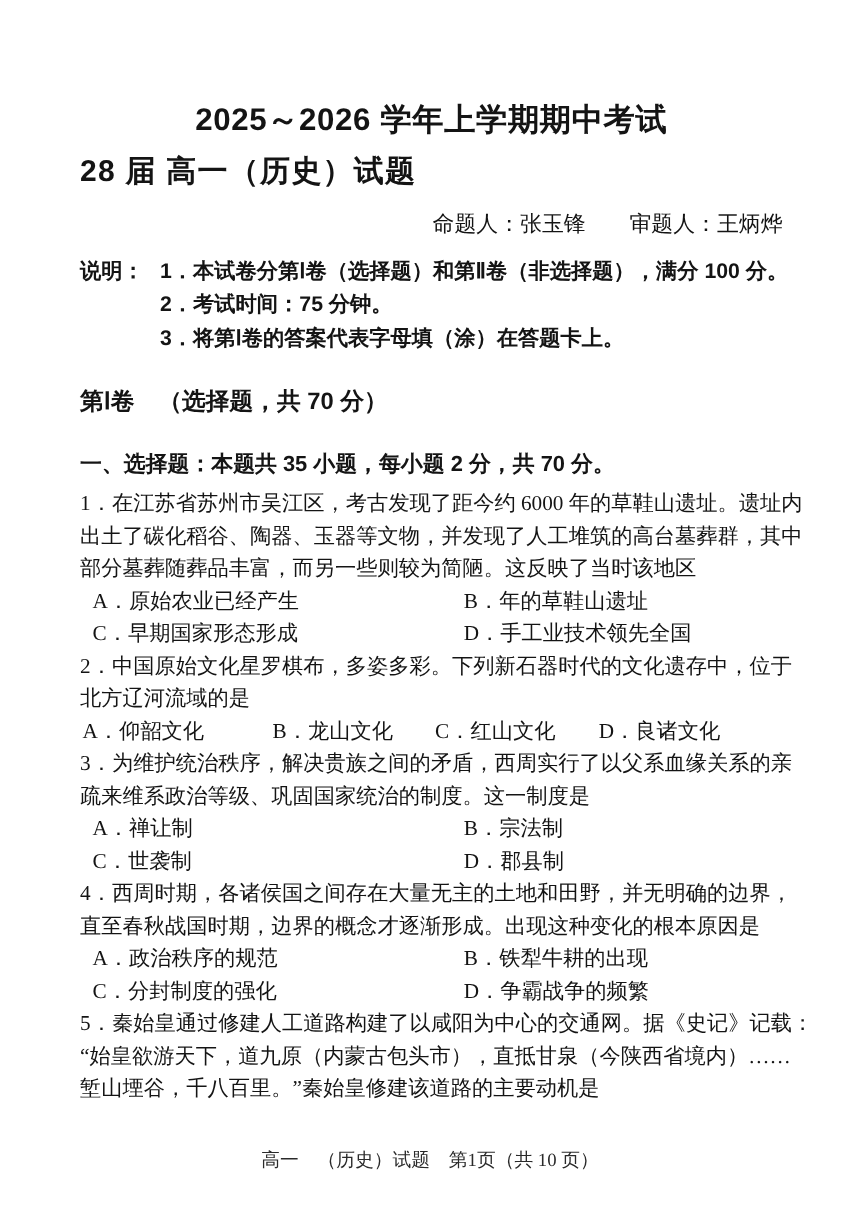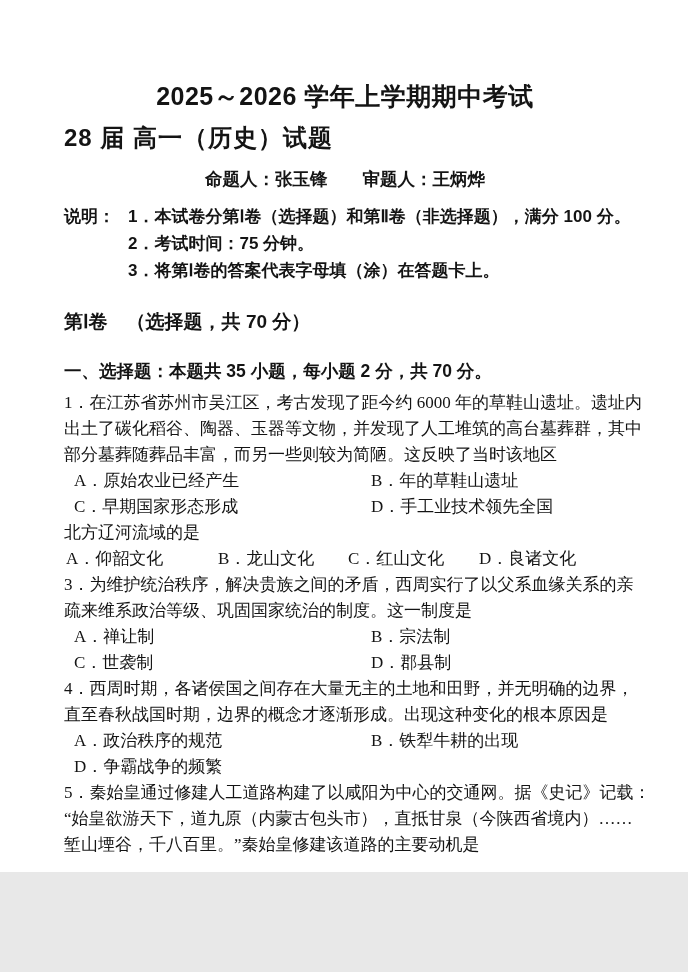--- a/index.html
+++ b/index.html
@@ -1,35 +1,35 @@
 <!DOCTYPE html>
 <html><head>
 <meta charset="utf-8">
 <style>
   html,body { margin:0; padding:0; background:#e8e8e8; }
   .page {
-    width:688px; height:872px; margin:0 auto; background:#ffffff;
+    width:688px; height:972px; margin:0 auto; background:#ffffff;
     position:relative; overflow:hidden; color:#141414;
     font-family:"Liberation Serif", serif;
   }
   .content { padding:0 62px 0 64px; }
 
   .title {
     margin:0; padding-top:80px; text-align:center;
     font-family:"Liberation Sans", sans-serif; font-weight:700;
     font-size:25px; line-height:32px; letter-spacing:0.5px;
   }
   .subtitle {
     margin:10px 0 0 0; text-align:left;
     font-family:"Liberation Sans", sans-serif; font-weight:700;
     font-size:24px; line-height:31px; letter-spacing:1px;
   }
   .authors {
-    margin-top:15px; text-align:center;
-    font-family:"Liberation Sans", sans-serif; font-weight:700;
+    margin-top:15px; text-align:right;
+    font-family:"Liberation Sans", sans-serif; font-weight:400;
     font-size:17.5px; line-height:22px;
   }
 
   .notes {
     margin-top:13px; display:flex; align-items:flex-start;
     font-family:Liberation Sans, sans-serif; font-weight:700;
     font-size:17px; line-height:27px;
   }
   .notes-label { flex:0 0 64px; white-space:nowrap; }
   .notes-items { flex:1; }
@@ -93,20 +93,21 @@
           <span>A．原始农业已经产生</span>
           <span>B．年的草鞋山遗址</span>
         </div>
         <div class="opt2">
           <span>C．早期国家形态形成</span>
           <span>D．手工业技术领先全国</span>
         </div>
       </div>
 
       <div class="question">
+        <div class="qline">2．中国原始文化星罗棋布，多姿多彩。下列新石器时代的文化遗存中，位于</div>
         <div class="qline">北方辽河流域的是</div>
         <div class="opt4">
           <span>A．仰韶文化</span>
           <span>B．龙山文化</span>
           <span>C．红山文化</span>
           <span>D．良诸文化</span>
         </div>
       </div>
 
       <div class="question">
@@ -123,20 +124,21 @@
       </div>
 
       <div class="question">
         <div class="qline">4．西周时期，各诸侯国之间存在大量无主的土地和田野，并无明确的边界，</div>
         <div class="qline">直至春秋战国时期，边界的概念才逐渐形成。出现这种变化的根本原因是</div>
         <div class="opt2">
           <span>A．政治秩序的规范</span>
           <span>B．铁犁牛耕的出现</span>
         </div>
         <div class="opt2">
+          <span>C．分封制度的强化</span>
           <span>D．争霸战争的频繁</span>
         </div>
       </div>
 
       <div class="question">
         <div class="qline">5．秦始皇通过修建人工道路构建了以咸阳为中心的交通网。据《史记》记载：</div>
         <div class="qline">“始皇欲游天下，道九原（内蒙古包头市），直抵甘泉（今陕西省境内）……</div>
         <div class="qline">堑山堙谷，千八百里。”秦始皇修建该道路的主要动机是</div>
       </div>
 

